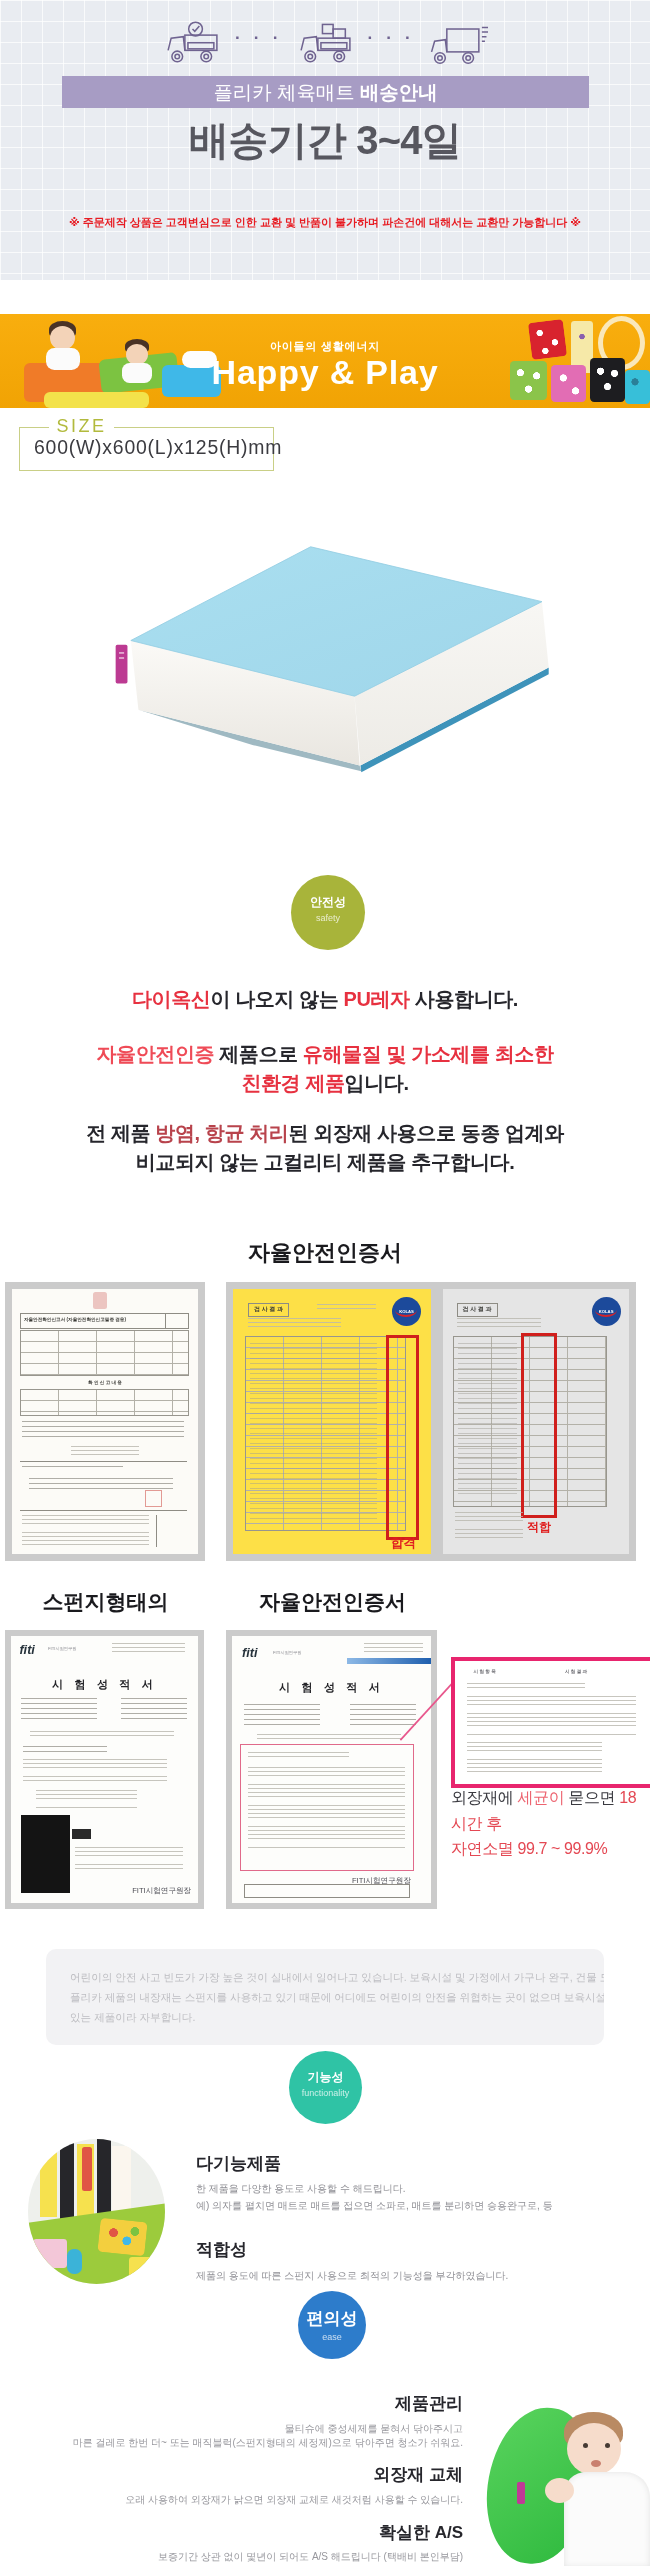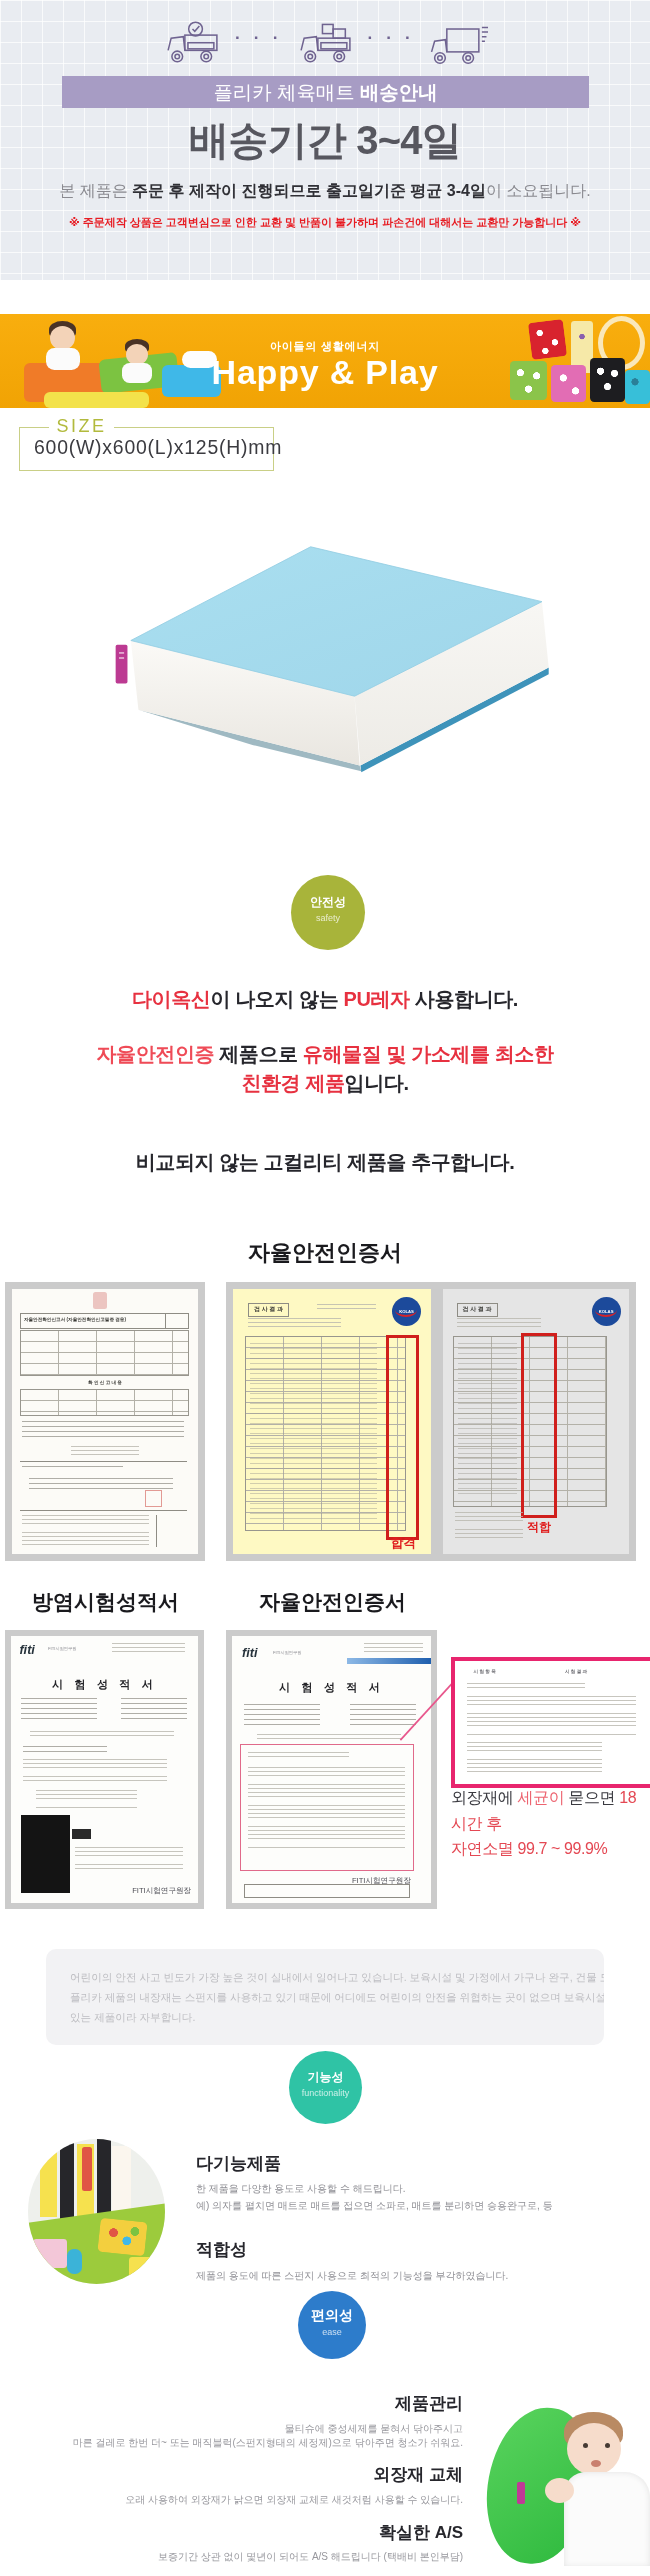--- a/index.html
+++ b/index.html
@@ -135,23 +135,20 @@
             <circle cx="17" cy="50" r="3"></circle>
           <circle cx="54" cy="50" r="7"></circle>
             <circle cx="54" cy="50" r="3"></circle>
         </svg>
       </span>
     </div>
     <div class="abs purple-bar">
       <span>플리카 체육매트 </span><b>배송안내</b>
     </div>
     <div class="abs ctr headline">배송기간 3~4일</div>
-    <div class="abs ctr desc">
-      <span>본 제품은 </span><b>주문 후 제작이 진행되므로 출고일기준 평균 3-4일</b><span>이 소요됩니다.</span>
-    </div>
     <div class="abs ctr notice">※ 주문제작 상품은 고객변심으로 인한 교환 및 반품이 불가하며 파손건에 대해서는 교환만 가능합니다 ※</div>
   </div>
 
   <div id="brand" class="abs">
     <div>
       <div class="blk" style="left:24px;top:49px;width:95px;height:39px;background:#f07b28;"></div>
       <div class="blk" style="left:100px;top:42px;width:78px;height:34px;background:#7cc341;transform:rotate(-6deg);"></div>
       <div class="blk" style="left:162px;top:51px;width:59px;height:32px;background:#3fb8e8;"></div>
       <div class="blk" style="left:44px;top:78px;width:105px;height:16px;background:#f3e24b;"></div>
       <div class="blk" style="left:182px;top:37px;width:35px;height:17px;background:#fdfdfd;border-radius:8.4px;"></div>
@@ -211,20 +208,23 @@
 
   <div class="abs ctr claim" style="top:986px;">
     <span class="red1">다이옥신</span><span>이 나오지 않는 </span><span class="red1">PU레자</span><span> 사용합니다.</span>
   </div>
   <div class="abs ctr claim" style="top:1041px;">
     <span class="red2">자율안전인증</span><span> 제품으로 </span><span class="red1">유해물질 및 가소제를 최소한</span>
   </div>
   <div class="abs ctr claim" style="top:1070px;">
     <span class="red1">친환경 제품</span><span>입니다.</span>
   </div>
+  <div class="abs ctr claim" style="top:1120px;">
+    <span>전 제품 </span><span class="red3">방염, 항균 처리</span><span>된 외장재 사용으로 동종 업계와</span>
+  </div>
   <div class="abs ctr sec-title" style="top:1238px;">자율안전인증서</div>
 
   <div class="abs ctr claim" style="top:1149px;">
     <span>비교되지 않는 고컬리티 제품을 추구합니다.</span>
   </div>
 
   <div class="cert" style="left:5px;top:1282px;width:186px;height:265px;">
     <div class="paper">
       <div style="position:absolute;left:81px;top:3.4px;width:13.5px;height:17px;background:#d9837f;opacity:.45;border-radius:2.5px;"></div>
       <div style="position:absolute;left:8.4px;top:24px;width:167px;height:13.5px;border:0.8px solid #8e8c84;display:flex;">
@@ -239,21 +239,21 @@
       <div style="position:absolute;left:8.4px;top:172px;width:167px;height:0;border-top:0.8px solid #8e8c84;"></div>
       <div class="tlines" style="left:10px;top:177px;width:101px;height:5px;"></div>
       <div class="tlines" style="left:17px;top:189px;width:144px;height:15px;"></div>
       <div style="position:absolute;left:133px;top:201px;width:15px;height:15px;border:1.7px solid #cc4b44;opacity:.55;"></div>
       <div style="position:absolute;left:8.4px;top:221px;width:167px;height:0;border-top:0.8px solid #8e8c84;"></div>
       <div class="tlines-lt" style="left:10px;top:226px;width:127px;height:32px;"></div>
       <div style="position:absolute;left:144px;top:226px;width:32px;height:32px;border-left:0.8px solid #8e8c84;"></div>
     </div>
   </div>
 
-  <div class="cert" style="left:226px;top:1282px;width:198px;height:265px;background:#fef9c3;">
+  <div class="cert" style="left:226px;top:1282px;width:198px;height:265px;background:#fde047;">
     <div class="paper">
       <div class="microtitle" style="left:15px;top:13.5px;font-size:6px;border:0.8px solid #8e8c84;padding:1.7px 5px;">검 사 결 과</div>
       <div class="tlines-lt" style="left:15px;top:29px;width:93px;height:12px;"></div>
       <div class="tlines-lt" style="left:84px;top:15px;width:59px;height:6.8px;"></div>
       <div class="kolas" style="right:10px;top:8.4px;">
           <span>KOLAS</span>
         </div>
       <div class="gridbox" style="left:12px;top:47px;width:159px;height:193px;"></div>
       <div class="tlines" style="left:17px;top:54px;width:127px;height:179px;opacity:.45;"></div>
       <div class="redrect" style="right:12px;top:46px;width:27px;height:199px;"></div>
@@ -269,21 +269,21 @@
           <span>KOLAS</span>
         </div>
       <div class="gridbox" style="left:10px;top:47px;width:152px;height:169px;"></div>
       <div class="tlines" style="left:15px;top:54px;width:59px;height:155px;opacity:.45;"></div>
       <div class="redrect" style="left:78px;top:44px;width:30px;height:179px;"></div>
       <div class="passtxt" style="left:84px;top:230px;font-size:12px;">적합</div>
       <div class="tlines-lt" style="left:12px;top:223px;width:68px;height:29px;"></div>
     </div>
   </div>
 
-  <div class="abs sec-title" style="left:5px;top:1588px;width:201px;text-align:center;font-size:21px;">방염시험성적서</div>
+  <div class="abs sec-title" style="left:5px;top:1588px;width:201px;text-align:center;font-size:21px;">스펀지형태의</div>
   <div class="abs sec-title" style="left:226px;top:1588px;width:213px;text-align:center;font-size:21px;">자율안전인증서</div>
 
   <div class="cert" style="left:5px;top:1630px;width:187px;height:267px;border-width:6.8px;background:#fdfdfb;">
     <div class="paper">
       <div class="fiti" style="left:8.4px;top:6.8px;"><span>fiti</span></div>
       <div class="fiti-sub" style="left:37px;top:10px;">FITI시험연구원</div>
       <div class="tlines-lt" style="left:101px;top:6.8px;width:73px;height:10px;"></div>
       <div class="report-title" style="left:0;right:0;top:41px;text-align:center;">시 험 성 적 서</div>
       <div class="tlines" style="left:10px;top:62px;width:76px;height:22px;"></div>
       <div class="tlines" style="left:110px;top:62px;width:66px;height:22px;"></div>
@@ -359,21 +359,21 @@
     <div style="position:absolute;left:101px;top:118px;width:29px;height:22px;background:#f6e14e;border-radius:3.4px;"></div>
   </div>
 
   <div class="abs f-h" style="left:196px;top:2152px;">다기능제품</div>
   <div class="abs f-p" style="left:196px;top:2182px;">한 제품을 다양한 용도로 사용할 수 해드립니다.</div>
   <div class="abs f-p" style="left:196px;top:2199px;">예) 의자를 펼치면 매트로 매트를 접으면 소파로, 매트를 분리하면 승용완구로, 등</div>
   <div class="abs f-h" style="left:196px;top:2238px;">적합성</div>
   <div class="abs f-p" style="left:196px;top:2269px;">제품의 용도에 따른 스펀지 사용으로 최적의 기능성을 부각하였습니다.</div>
 
   <div class="abs badge" style="left:298px;top:2291px;width:68px;height:68px;background:#2d7ccb;">
-    <span class="k" style="margin-top:16px;font-size:14px;">편의성</span>
+    <span class="k" style="margin-top:16px;font-size:17px;">편의성</span>
     <span class="e">ease</span>
   </div>
 
   <div class="abs conv">
     <span class="f-h">제품관리</span>
     <span class="f-p" style="margin-top:6.8px;">물티슈에 중성세제를 묻혀서 닦아주시고</span>
     <span class="f-p">마른 걸레로 한번 더~ 또는 매직블럭(스펀지형태의 세정제)으로 닦아주면 청소가 쉬워요.</span>
     <span class="f-h" style="margin-top:13.5px;">외장재 교체</span>
     <span class="f-p" style="margin-top:6.8px;">오래 사용하여 외장재가 낡으면 외장재 교체로 새것처럼 사용할 수 있습니다.</span>
     <span class="f-h" style="margin-top:13.5px;">확실한 A/S</span>

